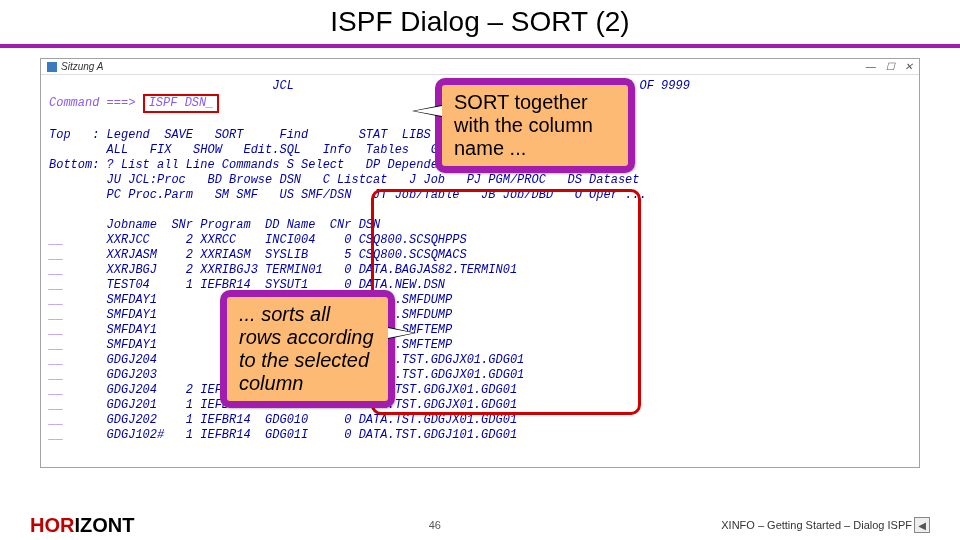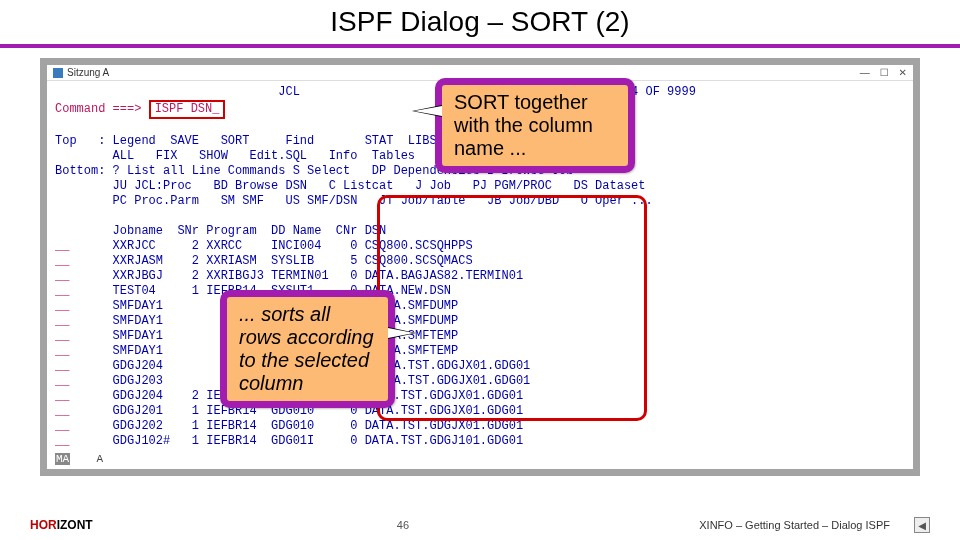--- a/index.html
+++ b/index.html
@@ -13,24 +13,25 @@
   }
   .slide-title {
     width: 100%;
     text-align: center;
     font-size: 28px;
     padding: 6px 0;
     border-bottom: 4px solid #a21caf;
   }
   .terminal-wrap {
     margin: 10px 40px 0 40px;
-    border: 7px solid #a3a3a3;
+    border: 1px solid #a3a3a3;
     background: #fff;
     position: relative;
-    padding-bottom: 4px;
+    padding-bottom: 20px;
+    font-style: italic;
   }
   .term-titlebar {
     display: flex;
     align-items: center;
     padding: 2px 6px;
     border-bottom: 1px solid #ddd;
     font-size: 10px;
     color: #333;
   }
   .term-titlebar .left { display: flex; align-items: center; gap: 4px; flex: 1; }
@@ -38,21 +39,21 @@
   .term-controls-icon { font-size: 10px; color: #555; }
   .term {
     font-family: "Courier New", monospace;
     font-size: 12px;
     line-height: 15px;
     white-space: pre;
     color: #0000aa;
     padding: 4px 8px;
     position: relative;
   }
-  .term .red { color: #be185d; }
+  .term .red { color: #8b5cf6; }
   .command-box {
     display: inline-block;
     border: 2px solid #d00000;
     padding: 0 4px;
   }
   .dsn-box {
     position: absolute;
     border: 3px solid #d00000;
     border-radius: 10px;
     pointer-events: none;
@@ -114,27 +115,27 @@
     bottom: 0;
     width: 100%;
     height: 30px;
     display: flex;
     align-items: center;
     justify-content: space-between;
     padding: 0 30px;
     font-size: 11px;
   }
   .footer .brand {
-    font-size: 12px;
+    font-size: 20px;
     font-weight: bold;
   }
   .footer .brand .b1 { color: #c00000; }
   .footer .brand .b2 { color: #000; }
   .footer .page { color: #555; margin-left: 14px; }
-  .footer .right { color: #333; display: flex; align-items: center; gap: 24px; }
+  .footer .right { color: #333; display: flex; align-items: center; gap: 2px; }
   .nav-icon {
     width: 16px; height: 16px;
     border: 1px solid #888;
     display: inline-flex;
     align-items: center;
     justify-content: center;
     font-size: 10px;
     color: #555;
     background: #eee;
   }
@@ -176,23 +177,20 @@
 <span class="red">__      </span>SMFDAY1                           0 DATA.SMFTEMP
 <span class="red">__      </span>SMFDAY1                           0 DATA.SMFTEMP
 <span class="red">__      </span>GDGJ204                           0 DATA.TST.GDGJX01.GDG01
 <span class="red">__      </span>GDGJ203                           0 DATA.TST.GDGJX01.GDG01
 <span class="red">__      </span>GDGJ204    2 IEFBR14  GDG01I     0 DATA.TST.GDGJX01.GDG01
 <span class="red">__      </span>GDGJ201    1 IEFBR14  GDG010     0 DATA.TST.GDGJX01.GDG01
 <span class="red">__      </span>GDGJ202    1 IEFBR14  GDG010     0 DATA.TST.GDGJX01.GDG01
 <span class="red">__      </span>GDGJ102#   1 IEFBR14  GDG01I     0 DATA.TST.GDGJ101.GDG01
 </div>
 
-  <div class="term-status">
-    <span class="cursor">MA</span>&nbsp;&nbsp;&nbsp;&nbsp;<span>A</span>
-  </div>
 
   <div class="dsn-box" style="top:130px; left:330px; width:270px; height:226px;"></div>
 </div>
 
 <div class="callout callout1">
   <span>SORT together with the column name ...</span>
   <div class="tail"></div>
 </div>
 
 <div class="callout callout2">

